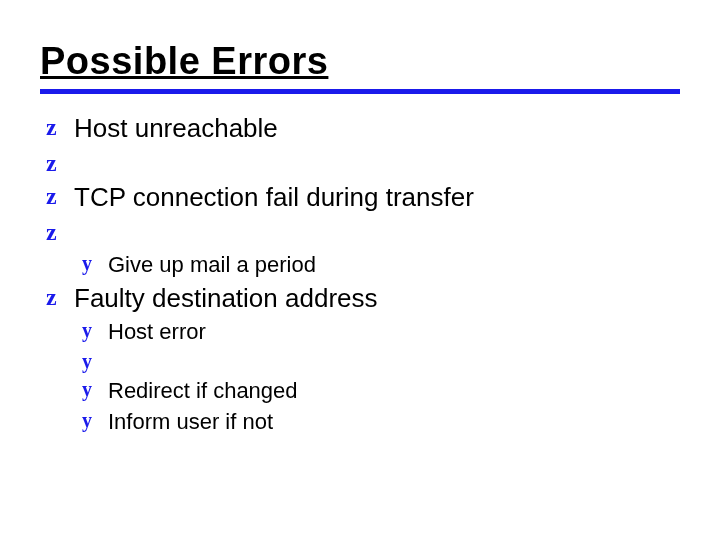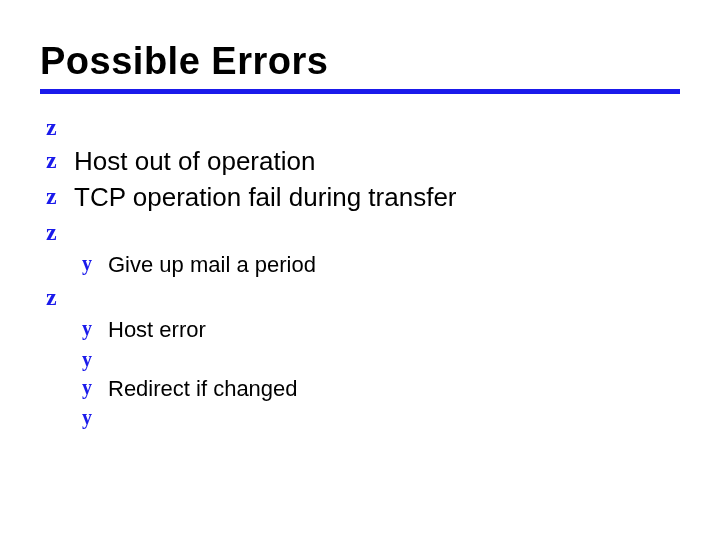--- a/index.html
+++ b/index.html
@@ -14,20 +14,21 @@
   .slide {
     box-sizing: border-box;
     padding: 40px 40px 0 40px;
   }
   .title {
     font-size: 38px;
     font-weight: 900;
     letter-spacing: 0.5px;
     margin: 0 0 6px 0;
     font-family: Arial, "Arial Black", Helvetica, sans-serif;
+    text-decoration: underline;
   }
   .rule {
     height: 5px;
     background: #1a1aeb;
     margin-bottom: 18px;
   }
   .items {
     padding-left: 6px;
   }
   .l1 {
@@ -59,57 +60,59 @@
 <body>
 
 <div class="slide">
   <h1 class="title">Possible Errors</h1>
   <div class="rule"></div>
 
   <div class="items">
 
     <div class="l1">
       <span class="bullet-z">z</span>
+      <span class="text">Host unreachable</span>
     </div>
 
     <div class="l1">
       <span class="bullet-z">z</span>
-      <span class="text">Host out of operation</span>
     </div>
 
     <div class="l1">
       <span class="bullet-z">z</span>
-      <span class="text">TCP operation fail during transfer</span>
+      <span class="text">TCP connection fail during transfer</span>
     </div>
 
     <div class="l1">
       <span class="bullet-z">z</span>
     </div>
 
     <div class="l2">
       <span class="bullet-y">y</span>
       <span class="text">Give up mail a period</span>
     </div>
 
     <div class="l1">
       <span class="bullet-z">z</span>
+      <span class="text">Faulty destination address</span>
     </div>
 
     <div class="l2">
       <span class="bullet-y">y</span>
       <span class="text">Host error</span>
     </div>
 
     <div class="l2">
       <span class="bullet-y">y</span>
     </div>
 
     <div class="l2">
       <span class="bullet-y">y</span>
       <span class="text">Redirect if changed</span>
     </div>
 
     <div class="l2">
       <span class="bullet-y">y</span>
+      <span class="text">Inform user if not</span>
     </div>
 
   </div>
 </div>
 
 </body></html>

